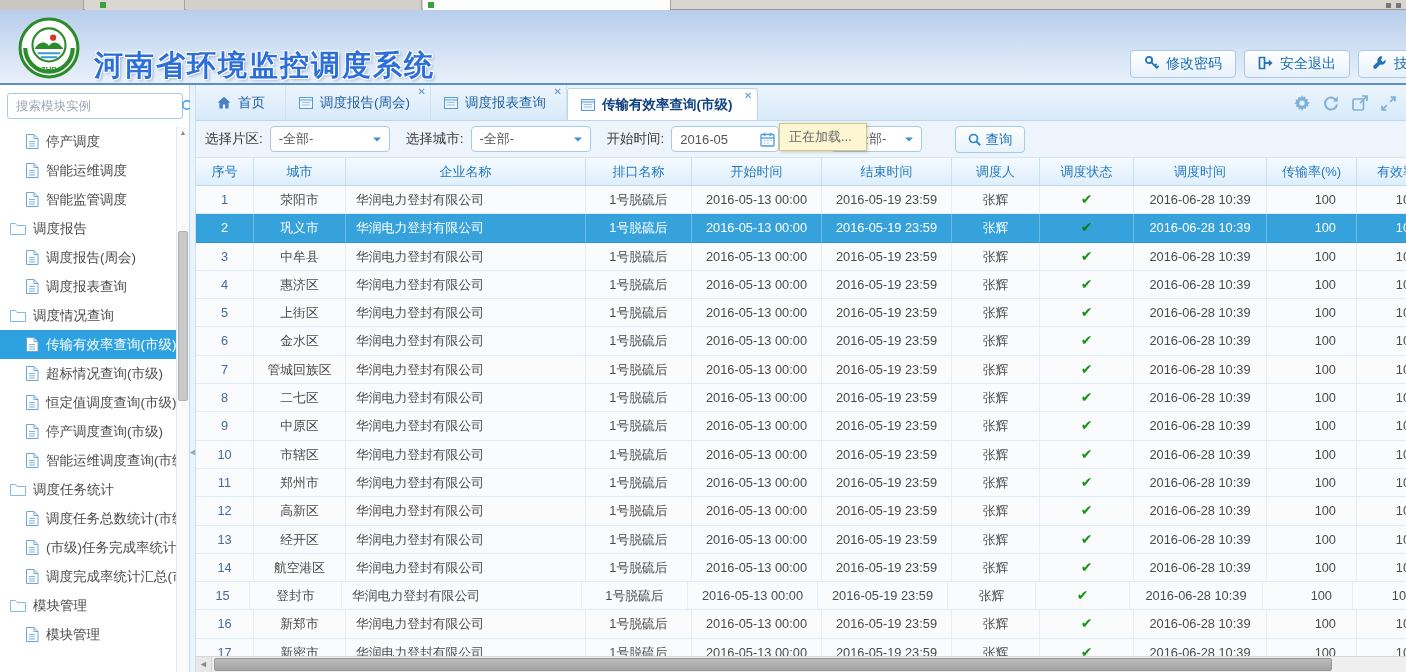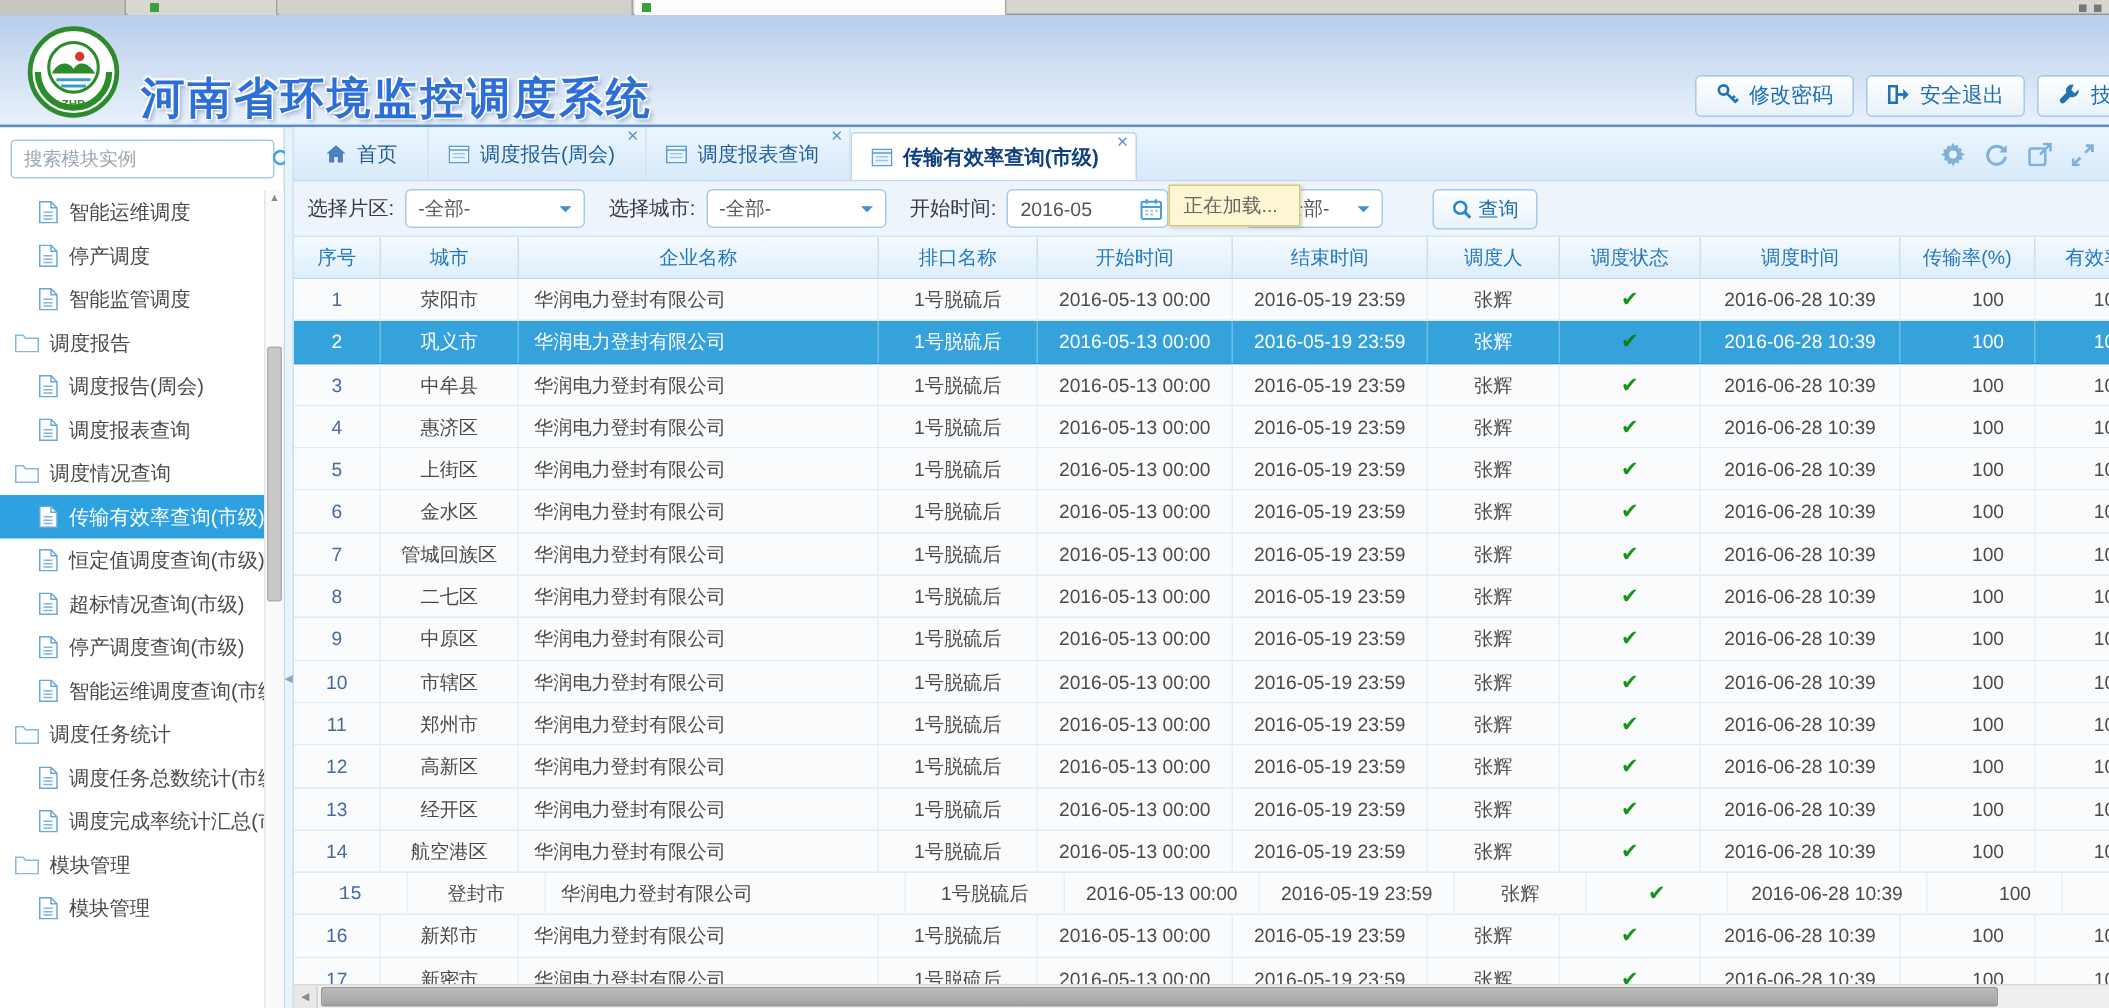--- a/index.html
+++ b/index.html
@@ -161,31 +161,31 @@
   </div>
   <div class="tree" id="tree">
       <div class="tree-item d1">
         <span style="display:flex">
           <svg width="14" height="15" viewBox="0 0 14 15">
             <path d="M1.5 .5h7.5l4 4v10H1.5z" fill="#fff" stroke="#6aa7d8"></path>
             <path d="M9 .5v4h4" fill="none" stroke="#6aa7d8"></path>
             <path d="M4 7.5h6M4 9.8h6M4 12h6" stroke="#7fb4e0"></path>
           </svg>
         </span>
+        <span>停产调度</span>
+      </div>
+      <div class="tree-item d1">
+        <span style="display:flex">
+          <svg width="14" height="15" viewBox="0 0 14 15">
+            <path d="M1.5 .5h7.5l4 4v10H1.5z" fill="#fff" stroke="#6aa7d8"></path>
+            <path d="M9 .5v4h4" fill="none" stroke="#6aa7d8"></path>
+            <path d="M4 7.5h6M4 9.8h6M4 12h6" stroke="#7fb4e0"></path>
+          </svg>
+        </span>
         <span>智能运维调度</span>
-      </div>
-      <div class="tree-item d1">
-        <span style="display:flex">
-          <svg width="14" height="15" viewBox="0 0 14 15">
-            <path d="M1.5 .5h7.5l4 4v10H1.5z" fill="#fff" stroke="#6aa7d8"></path>
-            <path d="M9 .5v4h4" fill="none" stroke="#6aa7d8"></path>
-            <path d="M4 7.5h6M4 9.8h6M4 12h6" stroke="#7fb4e0"></path>
-          </svg>
-        </span>
-        <span>停产调度</span>
       </div>
       <div class="tree-item d1">
         <span style="display:flex">
           <svg width="14" height="15" viewBox="0 0 14 15">
             <path d="M1.5 .5h7.5l4 4v10H1.5z" fill="#fff" stroke="#6aa7d8"></path>
             <path d="M9 .5v4h4" fill="none" stroke="#6aa7d8"></path>
             <path d="M4 7.5h6M4 9.8h6M4 12h6" stroke="#7fb4e0"></path>
           </svg>
         </span>
         <span>智能监管调度</span>
@@ -237,31 +237,31 @@
         <span>传输有效率查询(市级)</span>
       </div>
       <div class="tree-item d1">
         <span style="display:flex">
           <svg width="14" height="15" viewBox="0 0 14 15">
             <path d="M1.5 .5h7.5l4 4v10H1.5z" fill="#fff" stroke="#6aa7d8"></path>
             <path d="M9 .5v4h4" fill="none" stroke="#6aa7d8"></path>
             <path d="M4 7.5h6M4 9.8h6M4 12h6" stroke="#7fb4e0"></path>
           </svg>
         </span>
+        <span>超标情况查询(市级)</span>
+      </div>
+      <div class="tree-item d1">
+        <span style="display:flex">
+          <svg width="14" height="15" viewBox="0 0 14 15">
+            <path d="M1.5 .5h7.5l4 4v10H1.5z" fill="#fff" stroke="#6aa7d8"></path>
+            <path d="M9 .5v4h4" fill="none" stroke="#6aa7d8"></path>
+            <path d="M4 7.5h6M4 9.8h6M4 12h6" stroke="#7fb4e0"></path>
+          </svg>
+        </span>
         <span>恒定值调度查询(市级)</span>
-      </div>
-      <div class="tree-item d1">
-        <span style="display:flex">
-          <svg width="14" height="15" viewBox="0 0 14 15">
-            <path d="M1.5 .5h7.5l4 4v10H1.5z" fill="#fff" stroke="#6aa7d8"></path>
-            <path d="M9 .5v4h4" fill="none" stroke="#6aa7d8"></path>
-            <path d="M4 7.5h6M4 9.8h6M4 12h6" stroke="#7fb4e0"></path>
-          </svg>
-        </span>
-        <span>超标情况查询(市级)</span>
       </div>
       <div class="tree-item d1">
         <span style="display:flex">
           <svg width="14" height="15" viewBox="0 0 14 15">
             <path d="M1.5 .5h7.5l4 4v10H1.5z" fill="#fff" stroke="#6aa7d8"></path>
             <path d="M9 .5v4h4" fill="none" stroke="#6aa7d8"></path>
             <path d="M4 7.5h6M4 9.8h6M4 12h6" stroke="#7fb4e0"></path>
           </svg>
         </span>
         <span>停产调度查询(市级)</span>
@@ -286,20 +286,30 @@
       </div>
       <div class="tree-item d1">
         <span style="display:flex">
           <svg width="14" height="15" viewBox="0 0 14 15">
             <path d="M1.5 .5h7.5l4 4v10H1.5z" fill="#fff" stroke="#6aa7d8"></path>
             <path d="M9 .5v4h4" fill="none" stroke="#6aa7d8"></path>
             <path d="M4 7.5h6M4 9.8h6M4 12h6" stroke="#7fb4e0"></path>
           </svg>
         </span>
         <span>调度任务总数统计(市级)</span>
+      </div>
+      <div class="tree-item d1">
+        <span style="display:flex">
+          <svg width="14" height="15" viewBox="0 0 14 15">
+            <path d="M1.5 .5h7.5l4 4v10H1.5z" fill="#fff" stroke="#6aa7d8"></path>
+            <path d="M9 .5v4h4" fill="none" stroke="#6aa7d8"></path>
+            <path d="M4 7.5h6M4 9.8h6M4 12h6" stroke="#7fb4e0"></path>
+          </svg>
+        </span>
+        <span>(市级)任务完成率统计</span>
       </div>
       <div class="tree-item d1">
         <span style="display:flex">
           <svg width="14" height="15" viewBox="0 0 14 15">
             <path d="M1.5 .5h7.5l4 4v10H1.5z" fill="#fff" stroke="#6aa7d8"></path>
             <path d="M9 .5v4h4" fill="none" stroke="#6aa7d8"></path>
             <path d="M4 7.5h6M4 9.8h6M4 12h6" stroke="#7fb4e0"></path>
           </svg>
         </span>
         <span>调度完成率统计汇总(市级)</span>
@@ -636,21 +646,21 @@
           <div class="td" style="width: 106px;">1号脱硫后</div>
           <div class="td" style="width: 130px;">2016-05-13 00:00</div>
           <div class="td" style="width: 130px;">2016-05-19 23:59</div>
           <div class="td" style="width: 88px;">张辉</div>
           <div class="td" style="width: 94px;"><span class="check">✔</span></div>
           <div class="td" style="width: 133px;">2016-06-28 10:39</div>
           <div class="td rpad" style="width: 90px;">100</div>
           <div class="td" style="width: 100px;">100</div>
         </div>
         <div class="tr">
-          <div class="td num" style="width: 76px; font-family: Liberation Mono, monospace;">15</div>
+          <div class="td num" style="width: 54px;">15</div>
           <div class="td" style="width: 92px;">登封市</div>
           <div class="td left" style="width: 240px;">华润电力登封有限公司</div>
           <div class="td" style="width: 106px;">1号脱硫后</div>
           <div class="td" style="width: 130px;">2016-05-13 00:00</div>
           <div class="td" style="width: 130px;">2016-05-19 23:59</div>
           <div class="td" style="width: 88px;">张辉</div>
           <div class="td" style="width: 94px;"><span class="check">✔</span></div>
           <div class="td" style="width: 133px;">2016-06-28 10:39</div>
           <div class="td rpad" style="width: 90px;">100</div>
           <div class="td" style="width: 100px;">100</div>

